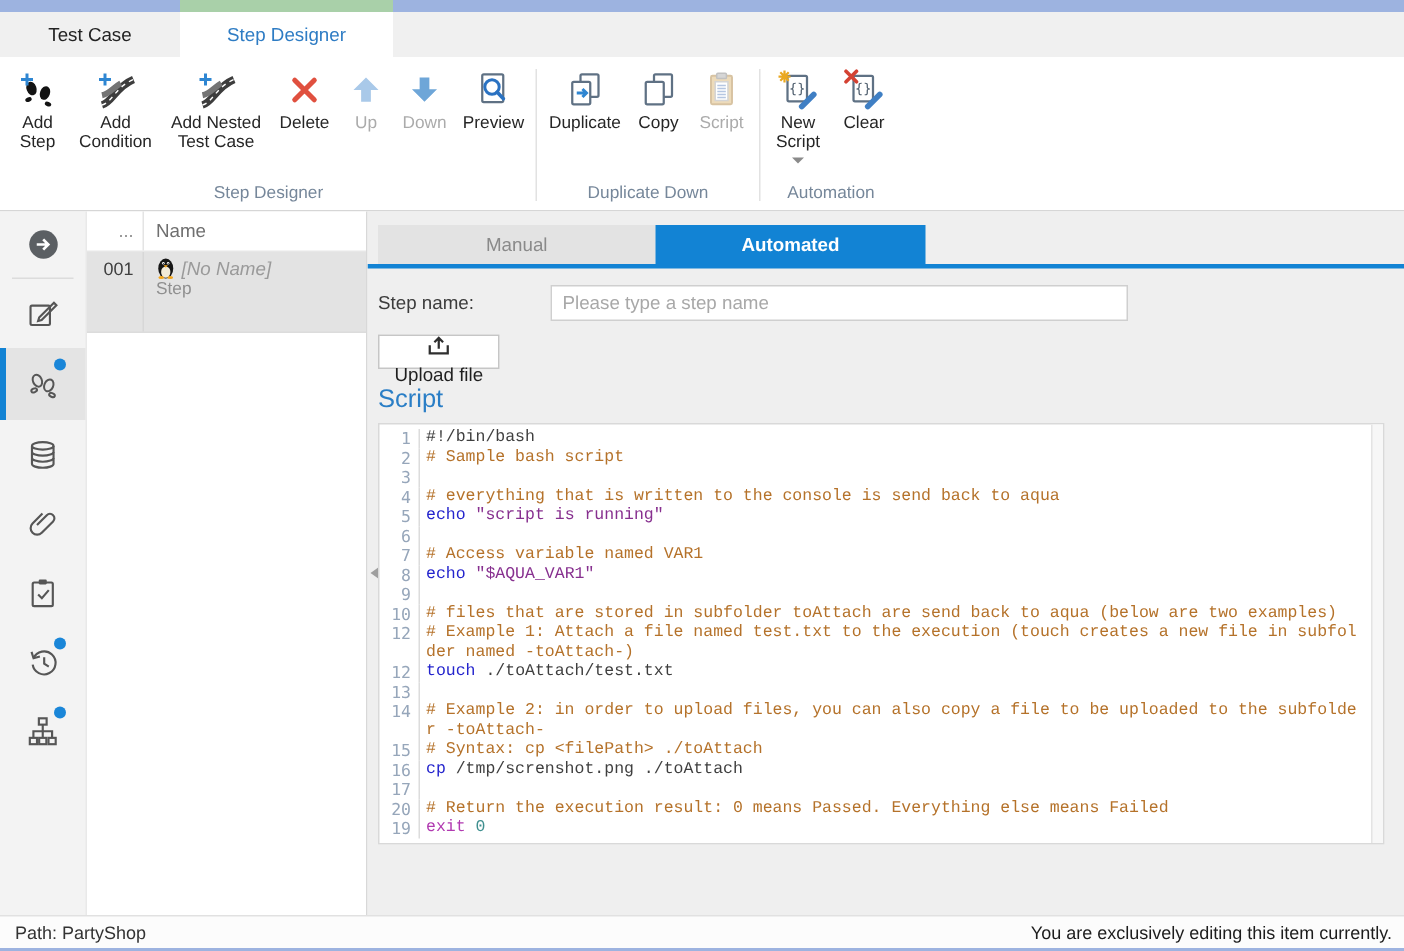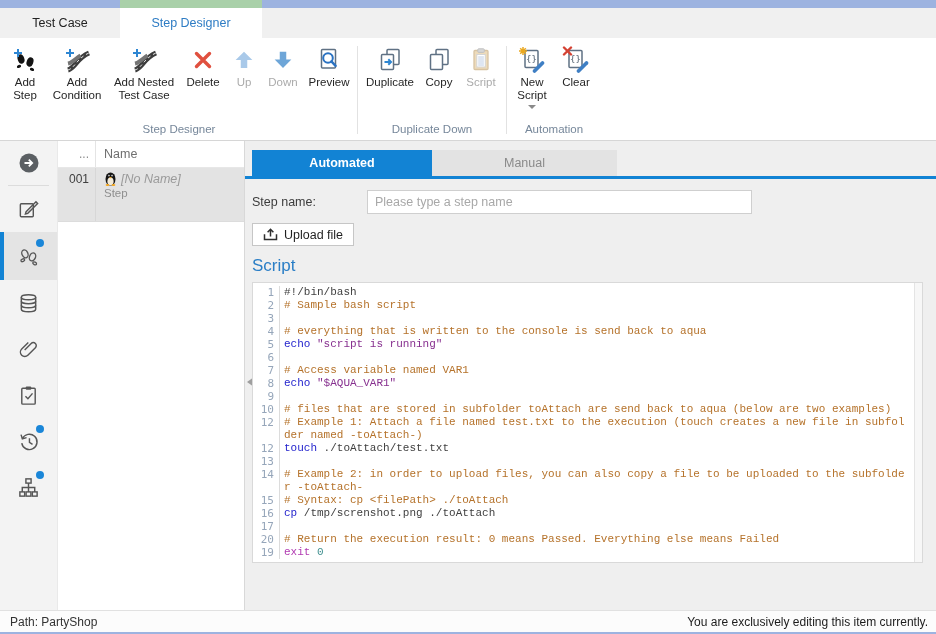--- a/index.html
+++ b/index.html
@@ -63,21 +63,21 @@
   .mode-tab { height:26px; display:flex; align-items:center; justify-content:center; font-size:12.5px; cursor:pointer; }
   .mode-tab.manual { width:185px; background:#e3e3e3; color:#8a8a8a; }
   .mode-tab.automated { width:180px; background:#1283d4; color:#fff; font-weight:bold; }
   .mode-underline { height:3px; background:#1283d4; }
 
   .form-row { display:flex; align-items:center; margin:11px 0 0 7px; }
   .form-label { width:115px; font-size:12.5px; color:#3c3c3c; }
   .step-input { width:385px; height:24px; border:1px solid #cfcfcf; background:#fff; font-size:12.5px; padding:0 7px; color:#333; font-family:"Liberation Sans",sans-serif; outline:none; }
   .step-input::placeholder { color:#a8a8a8; }
 
-  .upload-btn { display:inline-flex; align-items:center; gap:6px; margin:9px 0 0 7px; height:23px; padding:0 10px; background:#fff; border:1px solid #c6c6c6; font-size:12.5px; color:#1f1f1f; cursor:pointer; }
+  .upload-btn { display:inline-flex; align-items:center; gap:6px; margin:9px 0 0 7px; height:23px; padding:0 10px; background:#fff; border:1px solid #c6c6c6; font-size:12.5px; color:#1f1f1f; cursor:pointer;flex-direction:column; }
 
   .script-heading { font-size:17px; color:#2a7ec6; margin:10px 0 6px 7px; }
 
   
   .editor { position:relative; margin-left:7px; width:671px; background:#fff; border:1px solid #d9d9d9; padding:3px 0; font-family:"DejaVu Sans Mono", monospace; font-size:11px; line-height:13px; }
   .cl { display:flex; align-items:stretch; }
   .ln { flex:0 0 27px; text-align:right; padding-right:5px; color:#96a6ba; border-right:1px solid #dcdcdc; user-select:none; }
   .ct { width:625px; margin-left:4px; white-space:pre-wrap; word-break:break-all; color:#3f3f3f;font-family:Liberation Mono, monospace; }
   .tok-pln { color:#3f3f3f; }
   .tok-com { color:#b5722a; }
@@ -409,22 +409,22 @@
           </div>
           <div class="lp-type">Step</div>
         </div>
       </div>
     </div>
 
     <div class="content">
       <div class="collapse-handle"></div>
 
       <div class="mode-tabs">
+        <div class="mode-tab manual">Manual</div>
         <div class="mode-tab automated">Automated</div>
-        <div class="mode-tab manual">Manual</div>
       </div>
       <div class="mode-underline"></div>
 
       <div class="form-row">
         <div class="form-label">Step name:</div>
         <input class="step-input" type="text" placeholder="Please type a step name" style="">
       </div>
 
       <button class="upload-btn">
         <span>

